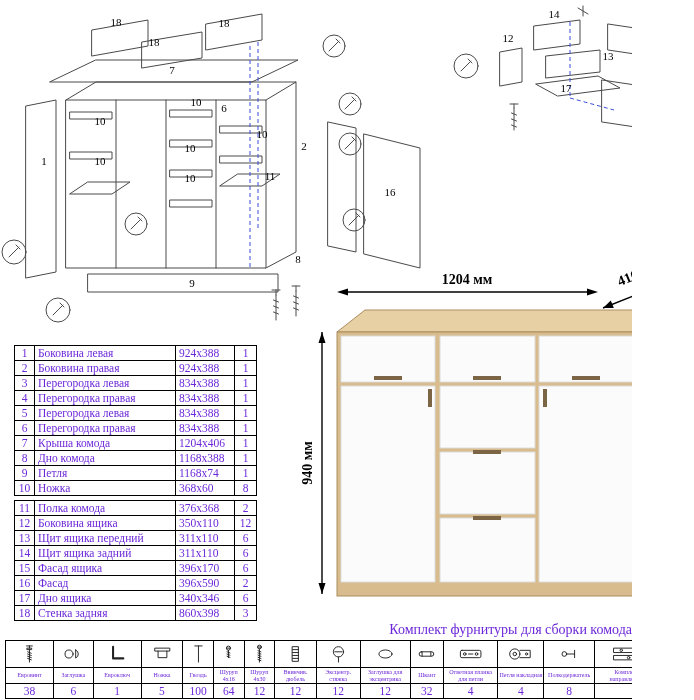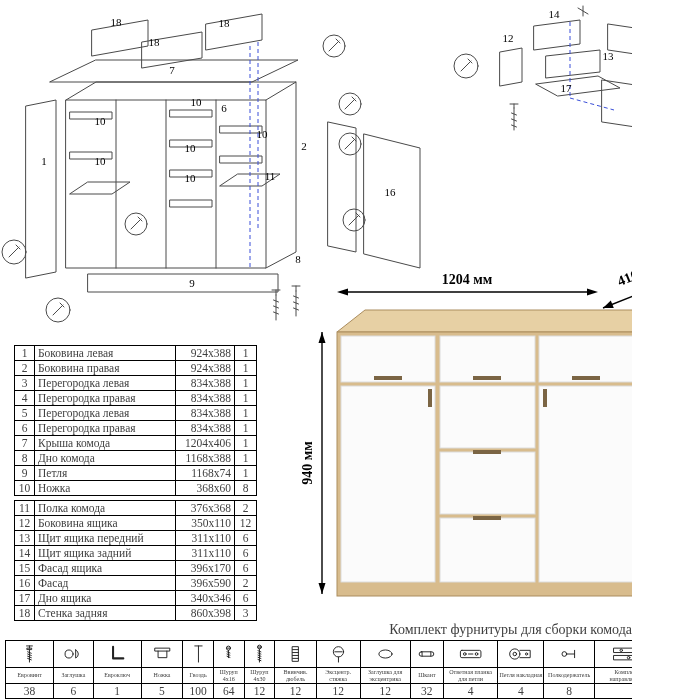--- a/index.html
+++ b/index.html
@@ -1,34 +1,34 @@
 <!DOCTYPE html>
 <html><head>
 <meta charset="utf-8">
 <style>
   html,body{margin:0;padding:0;background:#fff;}
   .page{position:relative;width:632px;height:700px;background:#fff;overflow:hidden;
-        font-family:"Liberation Serif", serif;color:#404040;}
+        font-family:"Liberation Serif", serif;color:#6d28d9;}
   svg{position:absolute;overflow:visible;}
   .diagram-main{left:0;top:0;width:450px;height:340px;}
   .diagram-drawer{left:450px;top:0;width:244px;height:170px;}
   .render{left:300px;top:262px;width:394px;height:348px;}
 
   
   .ln{fill:none;stroke:#4a4a4a;stroke-width:1;stroke-linejoin:round;stroke-linecap:round;}
   .blue{fill:none;stroke:#3a4fd8;stroke-width:1;stroke-dasharray:4 3;}
   .callout-text text{font:11px "Liberation Serif",serif;fill:#000;text-anchor:middle;}
 
   
   .parts{position:absolute;left:14px;top:345px;}
   .parts table{border-collapse:collapse;font-size:11.5px;}
   .parts td{border:1px solid #000;padding:0 3px;height:14px;line-height:14px;white-space:nowrap;}
   .c-num{width:13px;text-align:center;padding:0 1px;}
   .c-name{width:134px;}
-  .c-size{width:52px;text-align:right;}
+  .c-size{width:52px;text-align:left;}
   .c-qty{width:15px;text-align:center;}
   .tbl2{margin-top:4px;}
 
   
   .oak-top{fill:#e7d0a4;stroke:#ab8d5f;stroke-width:1;}
   .oak-side{fill:#c8a877;stroke:#ab8d5f;stroke-width:1;}
   .oak-front{fill:#d8bc8d;stroke:#ab8d5f;stroke-width:1;}
   .front rect{fill:#fbfbfb;stroke:#dcdcdc;stroke-width:1;}
   .handle{fill:#7b6544;stroke:none;}
   .dim{stroke:#000;stroke-width:1.4;}

